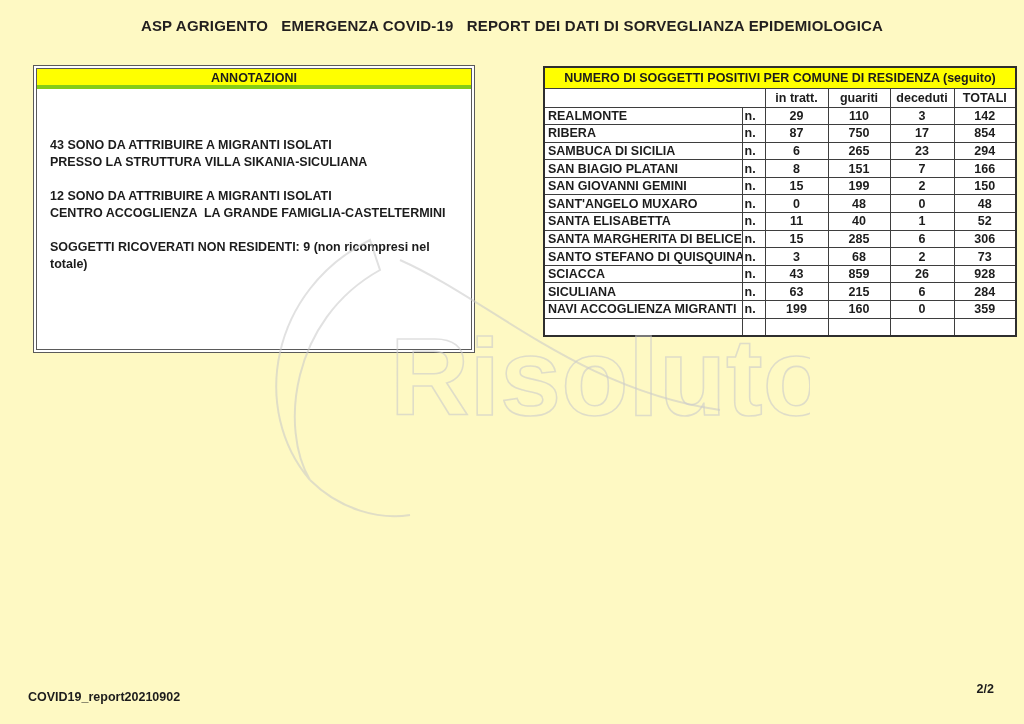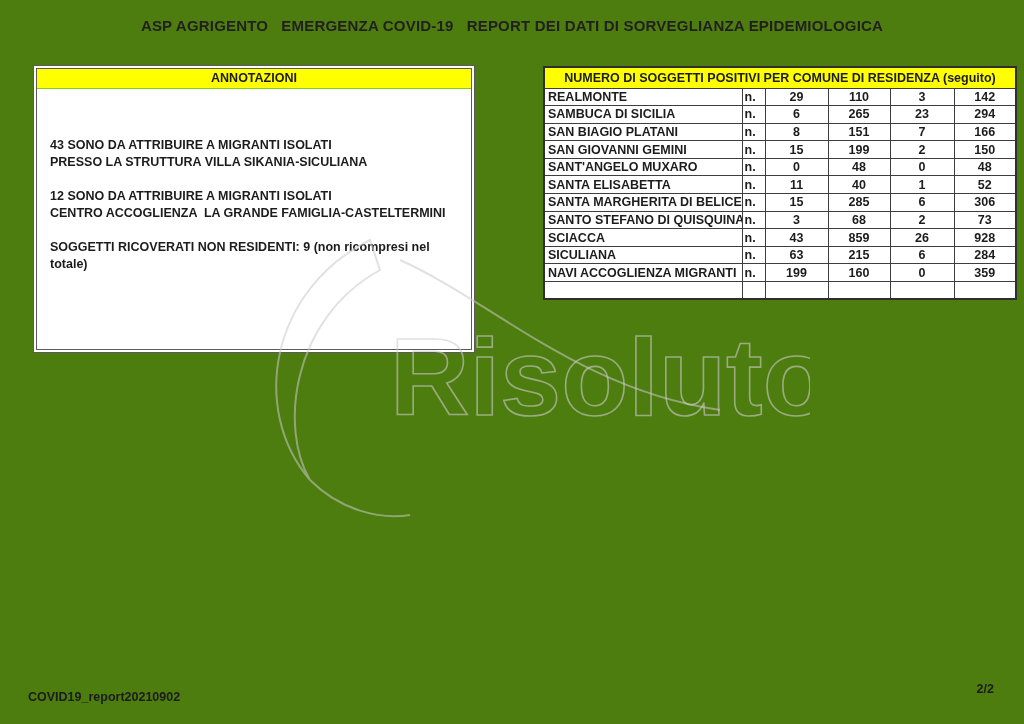--- a/index.html
+++ b/index.html
@@ -1,21 +1,21 @@
 <!DOCTYPE html>
 <html><head>
 <meta charset="utf-8">
 <style>
   * { margin: 0; padding: 0; box-sizing: border-box; }
   html, body { background: #e8e8e8; }
   .page {
     position: relative;
     width: 1024px;
     height: 724px;
-    background: #4d7c0f;
+    background: #fef9c3;
     font-family: "Liberation Sans", sans-serif;
     color: #1f1f1f;
     overflow: hidden;
     margin: 0 auto;
     text-decoration: underline;
   }
   .doc-title {
     position: absolute;
     top: 17px;
     left: 0;
@@ -42,21 +42,21 @@
   .ann-inner {
     width: 100%;
     height: 100%;
     border: 1px solid #5a5a5a;
     display: flex;
     flex-direction: column;
   }
   .ann-header {
     height: 20px;
     background: #ffff00;
-    border-bottom: 1px solid #84cc16;
+    border-bottom: 4px solid #84cc16;
     font-size: 12.5px;
     font-weight: bold;
     text-align: center;
     line-height: 19px;
     color: #1c1c1c;
   }
   .ann-body {
     flex: 1;
     padding: 31px 10px 0 13px;
     font-size: 12.5px;
@@ -168,29 +168,44 @@
           <col class="c2">
           <col class="c3">
           <col class="c4">
           <col class="c5">
           <col class="c6">
       </colgroup>
       <thead>
         <tr class="tbl-title">
           <th colspan="6">NUMERO DI SOGGETTI POSITIVI PER COMUNE DI RESIDENZA (seguito)</th>
         </tr>
+        <tr class="tbl-cols">
+          <th colspan="2"></th>
+          <th>in tratt.</th>
+          <th>guariti</th>
+          <th>deceduti</th>
+          <th>TOTALI</th>
+        </tr>
       </thead>
       <tbody id="table-body">
           <tr>
             <td class="c-name">REALMONTE</td>
             <td class="c-n">n.</td>
             <td class="c-num">29</td>
             <td class="c-num">110</td>
             <td class="c-num">3</td>
             <td class="c-num">142</td>
+          </tr>
+          <tr>
+            <td class="c-name">RIBERA</td>
+            <td class="c-n">n.</td>
+            <td class="c-num">87</td>
+            <td class="c-num">750</td>
+            <td class="c-num">17</td>
+            <td class="c-num">854</td>
           </tr>
           <tr>
             <td class="c-name">SAMBUCA DI SICILIA</td>
             <td class="c-n">n.</td>
             <td class="c-num">6</td>
             <td class="c-num">265</td>
             <td class="c-num">23</td>
             <td class="c-num">294</td>
           </tr>
           <tr>

